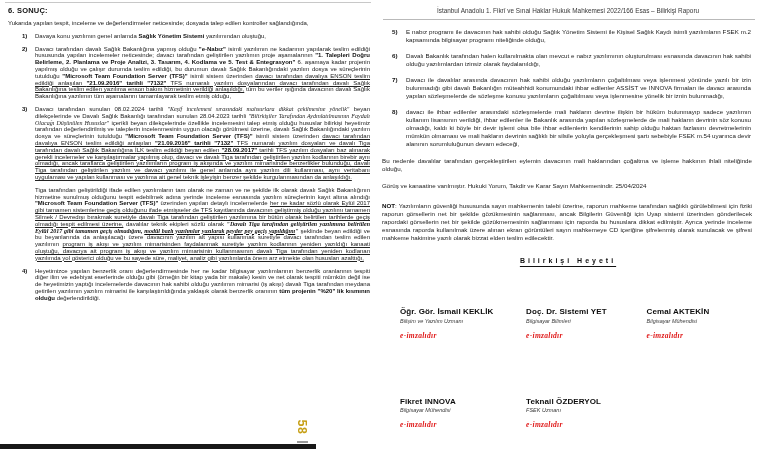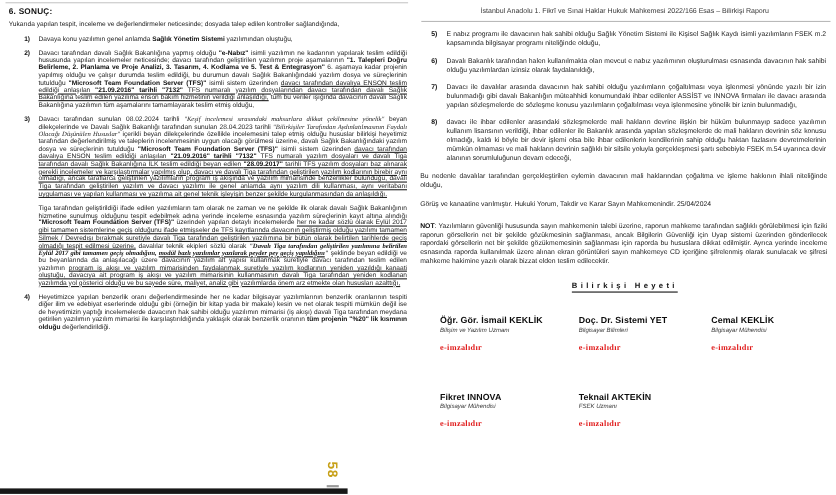--- a/index.html
+++ b/index.html
@@ -42,25 +42,25 @@
   .verdict{margin-top:9px;text-align:left;}
   .note{margin-top:12px;}
   .panel-heading{
     margin:15px 0 0;text-align:center;font-size:7px;font-weight:bold;color:#111;
     letter-spacing:3px;text-decoration:underline;text-underline-offset:2.5px;
   }
   .sign-grid{
     display:grid;grid-template-columns:1.05fr 1fr .92fr;
     margin:23px 10px 0 24px;row-gap:37px;column-gap:8px;
   }
-  .signer{min-height:30px;}
+  .signer{min-height:30px;margin-top:20px;}
   .sname{font-size:8px;font-weight:bold;color:#0d0d0d;letter-spacing:.1px;}
   .stitle{font-size:5.5px;font-style:italic;color:#3a3a3a;margin-top:1.5px;}
   .ssig{
-    font-size:7.5px;font-weight:bold;
+    font-size:7.5px;font-weight:bold;font-style:italic;
     font-family:"Liberation Serif",serif;color:#e01b1b;margin-top:7px;letter-spacing:.3px;
   }
 </style>
 </head>
 <body>
 
 <div class="page page-left">
   <div class="top-divider"></div>
   <div class="sec-heading">6. SONUÇ:</div>
   <p class="intro">Yukarıda yapılan tespit, inceleme ve değerlendirmeler neticesinde; dosyada talep edilen kontroller sağlandığında,</p>
@@ -127,29 +127,29 @@
       <div class="sname">Öğr. Gör. İsmail KEKLİK</div>
       <div class="stitle">Bilişim ve Yazılım Uzmanı</div>
       <div class="ssig">e-imzalıdır</div>
     </div>
     <div class="signer">
       <div class="sname">Doç. Dr. Sistemi YET</div>
       <div class="stitle">Bilgisayar Bilimleri</div>
       <div class="ssig">e-imzalıdır</div>
     </div>
     <div class="signer">
-      <div class="sname">Cemal KEKLİK</div>
+      <div class="sname">Cemal AKTEKİN</div>
       <div class="stitle">Bilgisayar Mühendisi</div>
       <div class="ssig">e-imzalıdır</div>
     </div>
     <div class="signer">
       <div class="sname">Fikret INNOVA</div>
       <div class="stitle">Bilgisayar Mühendisi</div>
       <div class="ssig">e-imzalıdır</div>
     </div>
     <div class="signer">
-      <div class="sname">Teknail AKTEKİN</div>
+      <div class="sname">Teknail ÖZDERYOL</div>
       <div class="stitle">FSEK Uzmanı</div>
       <div class="ssig">e-imzalıdır</div>
     </div>
     <div class="signer"></div>
   </div>
 </div>
 
 </body></html>

